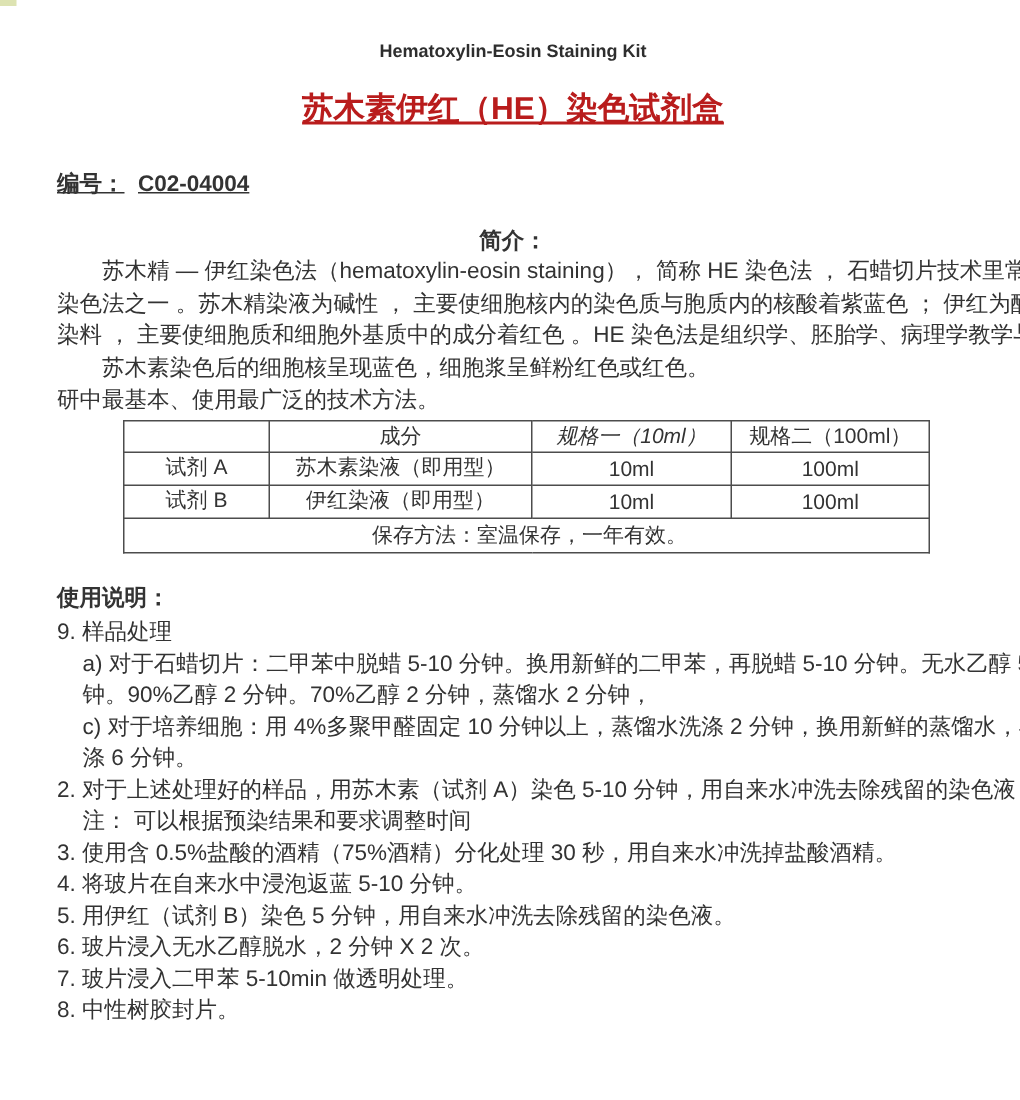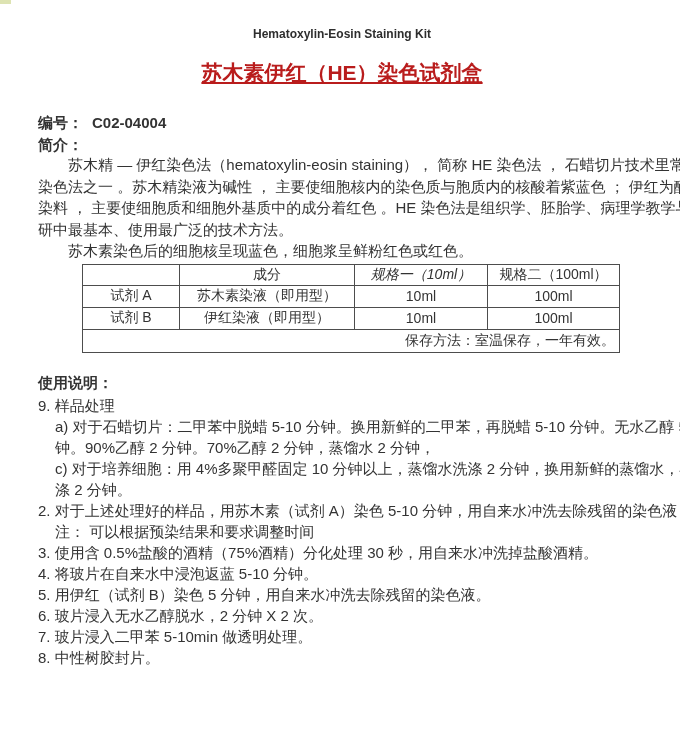--- a/index.html
+++ b/index.html
@@ -17,46 +17,46 @@
 
   .title-en {
     margin: 25px 0 0 0; text-align: center;
     font-size: 12px; font-weight: bold; line-height: 19px; color: #2e2e2e;
   }
   .title-zh {
     margin: 17px 0 0 0; text-align: center;
     font-size: 21px; font-weight: bold; line-height: 24px; color: #b91c1c; text-decoration: underline;
   }
 
-  .code-line { margin-top: 29px; font-size: 15px; font-weight: bold; line-height: 17px; }
+  .code-line { margin-top: 29px; font-size: 15px; font-weight: bold; line-height: 17px; text-decoration: underline; }
   .code-line .code-value { margin-left: 9px; }
 
   .sec-heading { font-size: 15px; font-weight: bold; line-height: 17px; }
-  .intro-heading { margin-top: 5px; }
+  .intro-heading { margin-top: 21px; text-align: center; }
 
   .intro-lines { margin-top: 1px; }
   .intro-line { font-size: 15px; line-height: 21.5px; white-space: nowrap; }
   .indent-2em { padding-left: 30px; }
 
   .kit-heading { margin-top: 21px; }
 
   table.kit-table {
     margin: 2px 0 0 44px;
     border-collapse: collapse;
     table-layout: fixed;
     width: 505px;
   }
   table.kit-table td {
     border: 1px solid #4d4d4d;
     font-size: 14px; color: #333333;
     text-align: center; vertical-align: middle;
     padding: 0 4px; height: 20px; margin-top: 43px;
   }
   table.kit-table tr.data-row td { height: 21px; }
-  table.kit-table td.storage-cell { text-align: right; padding-left: 8px; height: 22px; }
+  table.kit-table td.storage-cell { text-align: center; padding-left: 8px; height: 22px; }
   .col-name { width: 88px; } .col-comp { width: 166px; }
   .col-s1 { width: 124px; font-style: italic; } .col-s2 { width: 123px; }
 
   .usage-heading { margin-top: 21px; }
   .usage-lines { margin-top: 4px; }
   .usage-line { font-size: 15px; line-height: 21px; white-space: nowrap; }
   .lv1 { padding-left: 17px; }
 </style>
 </head>
 <body>
@@ -70,22 +70,22 @@
 
   <div class="code-line">
     <span class="code-label">编号：</span><span class="code-value">C02-04004</span>
   </div>
 
   <div class="sec-heading intro-heading">简介：</div>
   <div class="intro-lines">
     <div class="intro-line indent-2em">苏木精 — 伊红染色法（hematoxylin-eosin staining）， 简称 HE 染色法 ， 石蜡切片技术里常用的</div>
     <div class="intro-line">染色法之一 。苏木精染液为碱性 ， 主要使细胞核内的染色质与胞质内的核酸着紫蓝色 ； 伊红为酸性</div>
     <div class="intro-line">染料 ， 主要使细胞质和细胞外基质中的成分着红色 。HE 染色法是组织学、胚胎学、病理学教学与科</div>
+    <div class="intro-line indent-2em">苏木素染色后的细胞核呈现蓝色，细胞浆呈鲜粉红色或红色。</div>
     <div class="intro-line">研中最基本、使用最广泛的技术方法。</div>
-    <div class="intro-line indent-2em">苏木素染色后的细胞核呈现蓝色，细胞浆呈鲜粉红色或红色。</div>
   </div>
 
 
   <table class="kit-table">
     <tbody>
         <tr>
       <td class="col-name"></td>
       <td class="col-comp">成分</td>
       <td class="col-s1">规格一（10ml）</td>
       <td class="col-s2">规格二（100ml）</td>
@@ -107,21 +107,21 @@
     </tr>
   </tbody>
     </table>
 
   <div class="sec-heading usage-heading">使用说明：</div>
   <div class="usage-lines">
     <div class="usage-line">9. 样品处理</div>
     <div class="usage-line lv1">a) 对于石蜡切片：二甲苯中脱蜡 5-10 分钟。换用新鲜的二甲苯，再脱蜡 5-10 分钟。无水乙醇 5 分</div>
     <div class="usage-line lv1">钟。90%乙醇 2 分钟。70%乙醇 2 分钟，蒸馏水 2 分钟，</div>
     <div class="usage-line lv1">c) 对于培养细胞：用 4%多聚甲醛固定 10 分钟以上，蒸馏水洗涤 2 分钟，换用新鲜的蒸馏水，再洗</div>
-    <div class="usage-line lv1">涤 2 分钟。</div>
+    <div class="usage-line lv1">涤 6 分钟。</div>
     <div class="usage-line">2. 对于上述处理好的样品，用苏木素（试剂 A）染色 5-10 分钟，用自来水冲洗去除残留的染色液</div>
     <div class="usage-line lv1">注： 可以根据预染结果和要求调整时间</div>
     <div class="usage-line">3. 使用含 0.5%盐酸的酒精（75%酒精）分化处理 30 秒，用自来水冲洗掉盐酸酒精。</div>
     <div class="usage-line">4. 将玻片在自来水中浸泡返蓝 5-10 分钟。</div>
     <div class="usage-line">5. 用伊红（试剂 B）染色 5 分钟，用自来水冲洗去除残留的染色液。</div>
     <div class="usage-line">6. 玻片浸入无水乙醇脱水，2 分钟 X 2 次。</div>
     <div class="usage-line">7. 玻片浸入二甲苯 5-10min 做透明处理。</div>
     <div class="usage-line">8. 中性树胶封片。</div>
   </div>
 

